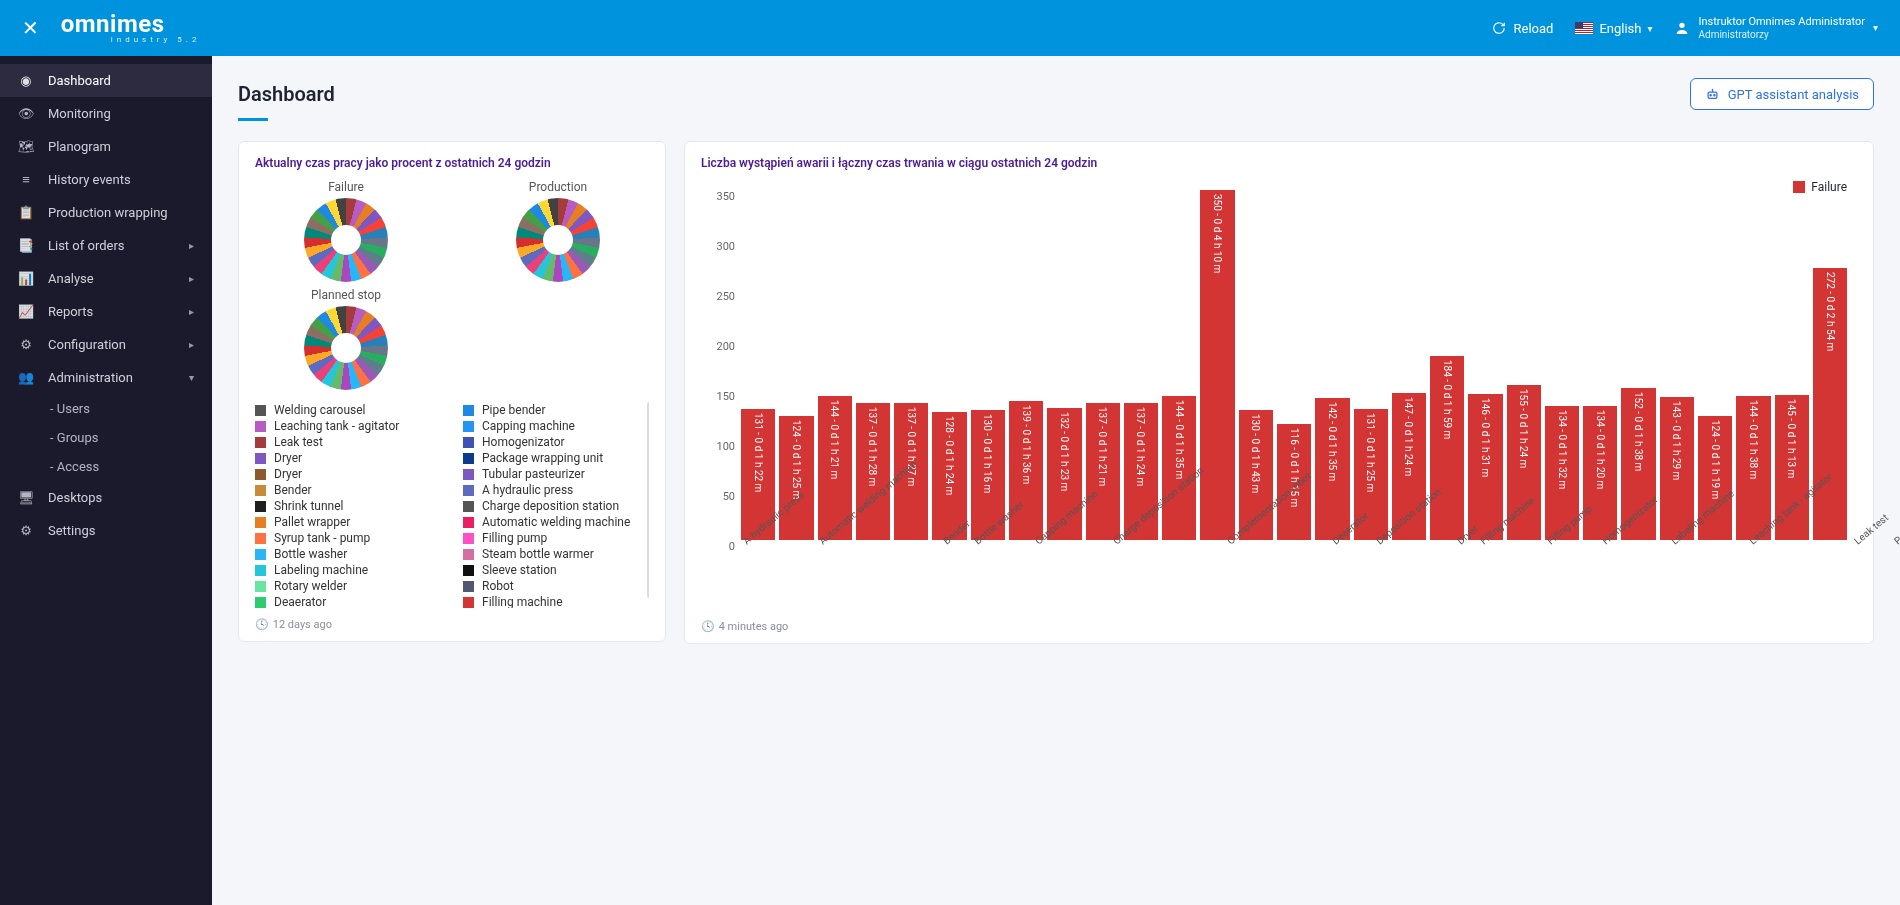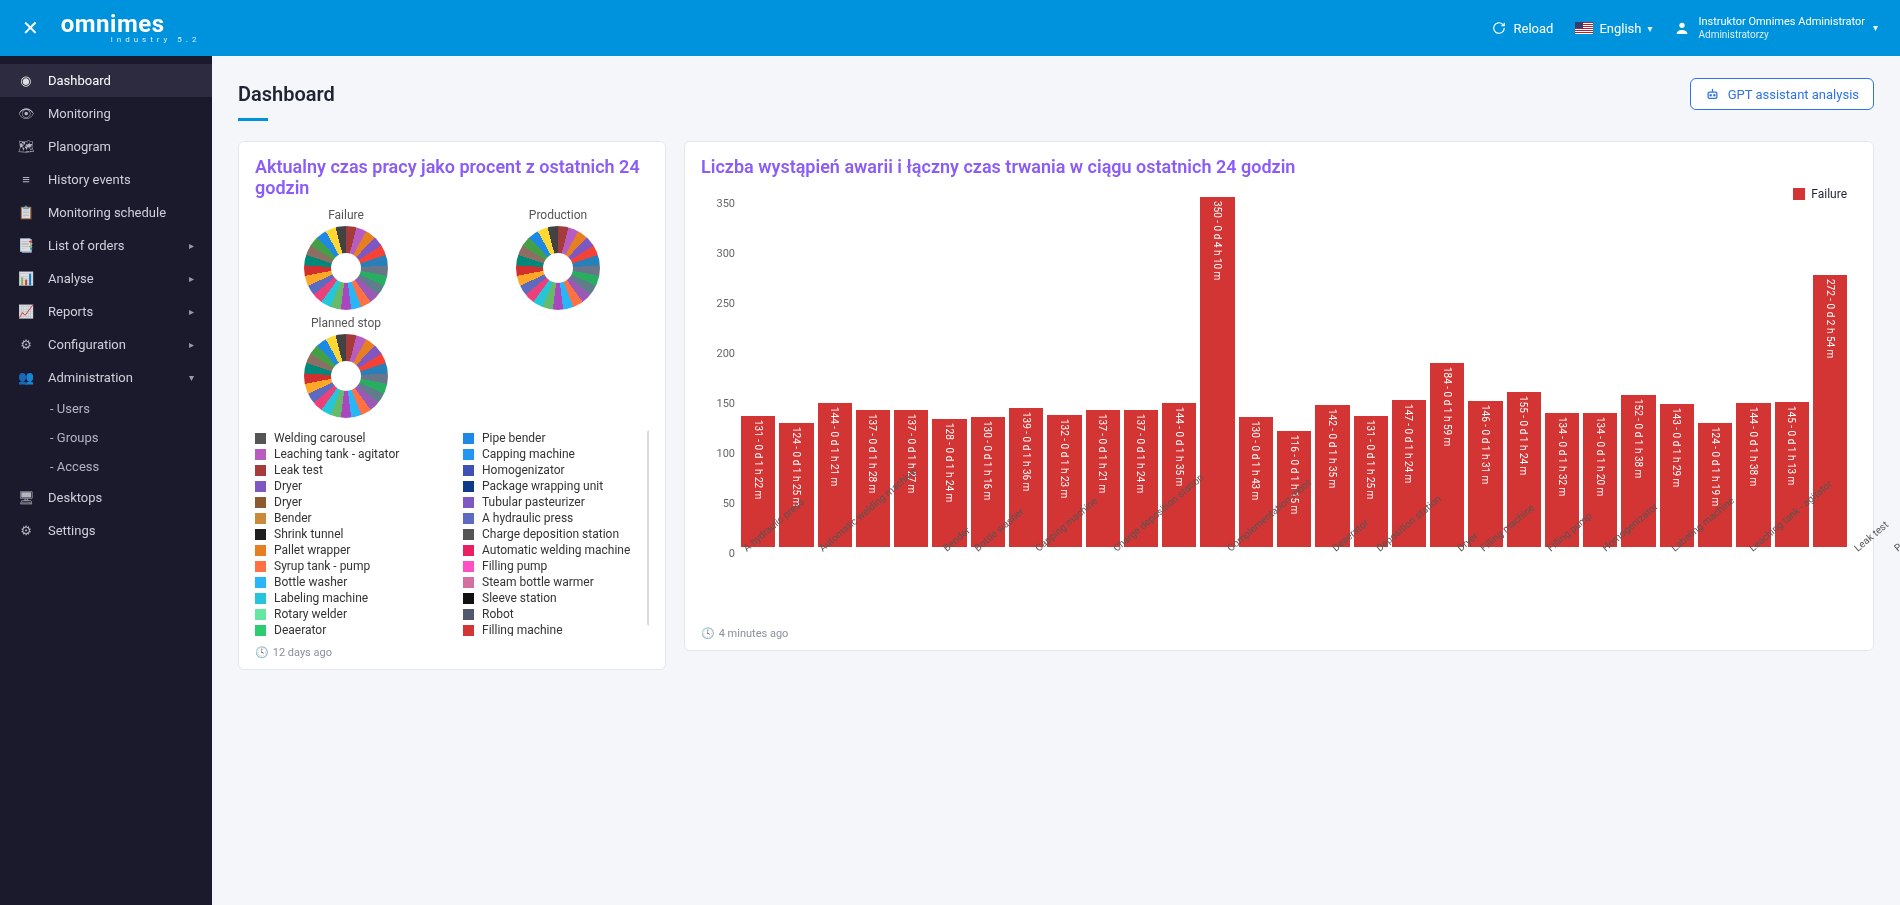--- a/index.html
+++ b/index.html
@@ -47,21 +47,21 @@
   .page-top{display:flex;align-items:center;gap:14px;margin-bottom:8px;}
   .page-title{font-size:20px;font-weight:600;}
   .gpt-btn{margin-left:auto;border:1px solid var(--link);color:var(--link);background:#fff;border-radius:6px;padding:7px 14px;display:flex;align-items:center;gap:7px;font-size:13px;cursor:pointer;}
   .tab-underline{width:30px;height:3px;background:var(--header-blue);margin-bottom:20px;}
 
   .section-title{font-size:20px;font-weight:600;margin:0 0 16px 14px;color:#2a2d3b;}
   .cards{display:flex;gap:18px;align-items:flex-start;}
   .card{background:var(--card-bg);border-radius:6px;border:1px solid var(--border);padding:14px 16px 10px;position:relative;}
   .card-left{width:428px;}
   .card-right{flex:1;}
-  .card-title{font-size:18px;font-weight:600;margin-bottom:10px;color:#8b5cf6;}
+  .card-title{font-size:12px;font-weight:600;margin-bottom:10px;color:#4c1d95;}
 
   
   .donut-grid{display:grid;grid-template-columns:1fr 1fr;gap:6px 30px;}
   .donut-cell{display:flex;flex-direction:column;align-items:center;gap:4px;}
   .donut-cell .d-label{font-size:12px;color:#555;}
   .donut{
     width:84px;height:84px;border-radius:50%;
     background:conic-gradient(
       #a53b3b 0 4%, #b75dc1 4% 8%, #e67e22 8% 12%, #7e57c2 12% 16%,
       #f44336 16% 20%, #2980b9 20% 24%, #697689 24% 28%, #27ae60 28% 32%,
@@ -154,21 +154,21 @@
         <div class="nav-item">
           <span class="n-ico">🗺</span>
           <span>Planogram</span>
         </div>
         <div class="nav-item">
           <span class="n-ico">≡</span>
           <span>History events</span>
         </div>
         <div class="nav-item">
           <span class="n-ico">📋</span>
-          <span>Monitoring schedule</span>
+          <span>Production wrapping</span>
         </div>
         <div class="nav-item">
           <span class="n-ico">📑</span>
           <span>List of orders</span>
           <span class="n-chv">▸</span>
         </div>
         <div class="nav-item">
           <span class="n-ico">📊</span>
           <span>Analyse</span>
           <span class="n-chv">▸</span>

